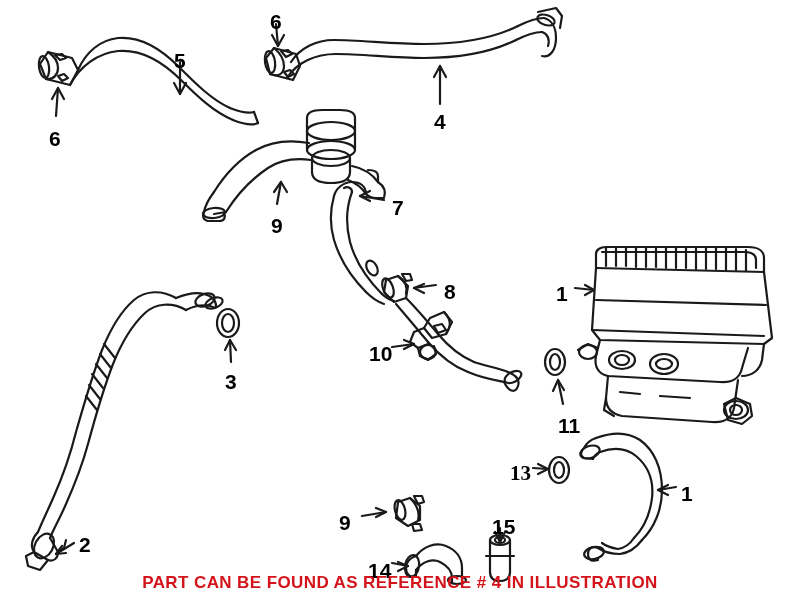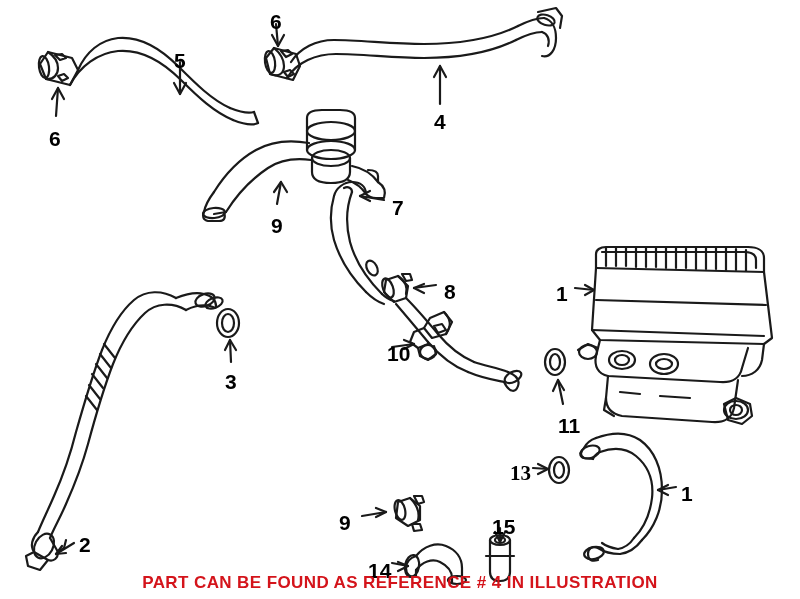--- a/index.html
+++ b/index.html
@@ -322,21 +322,21 @@
   <div class="callout-label" style="left:556px; top:283px;">1</div>
   <div class="callout-label" style="left:79px;  top:534px;">2</div>
   <div class="callout-label" style="left:225px; top:371px;">3</div>
   <div class="callout-label" style="left:434px; top:111px;">4</div>
   <div class="callout-label" style="left:174px; top:50px;">5</div>
   <div class="callout-label" style="left:270px; top:11px;">6</div>
   <div class="callout-label" style="left:49px;  top:128px;">6</div>
   <div class="callout-label" style="left:392px; top:197px;">7</div>
   <div class="callout-label" style="left:444px; top:281px;">8</div>
   <div class="callout-label" style="left:271px; top:215px;">9</div>
-  <div class="callout-label" style="left:387px; top:343px;">10</div>
+  <div class="callout-label" style="left:369px; top:343px;">10</div>
   <div class="callout-label" style="left:558px; top:415px;text-align:right;">11</div>
   <div class="callout-label" style="left:681px; top:483px;">1</div>
   <div class="callout-label" style="left:510px; top:463px;font-family:Liberation Serif, serif;">13</div>
   <div class="callout-label" style="left:368px; top:560px;">14</div>
   <div class="callout-label" style="left:492px; top:516px;">15</div>
   <div class="callout-label" style="left:339px; top:512px;">9</div>
 
   <div id="watermark">PART CAN BE FOUND AS REFERENCE # 4 IN ILLUSTRATION</div>
 </div>
 

